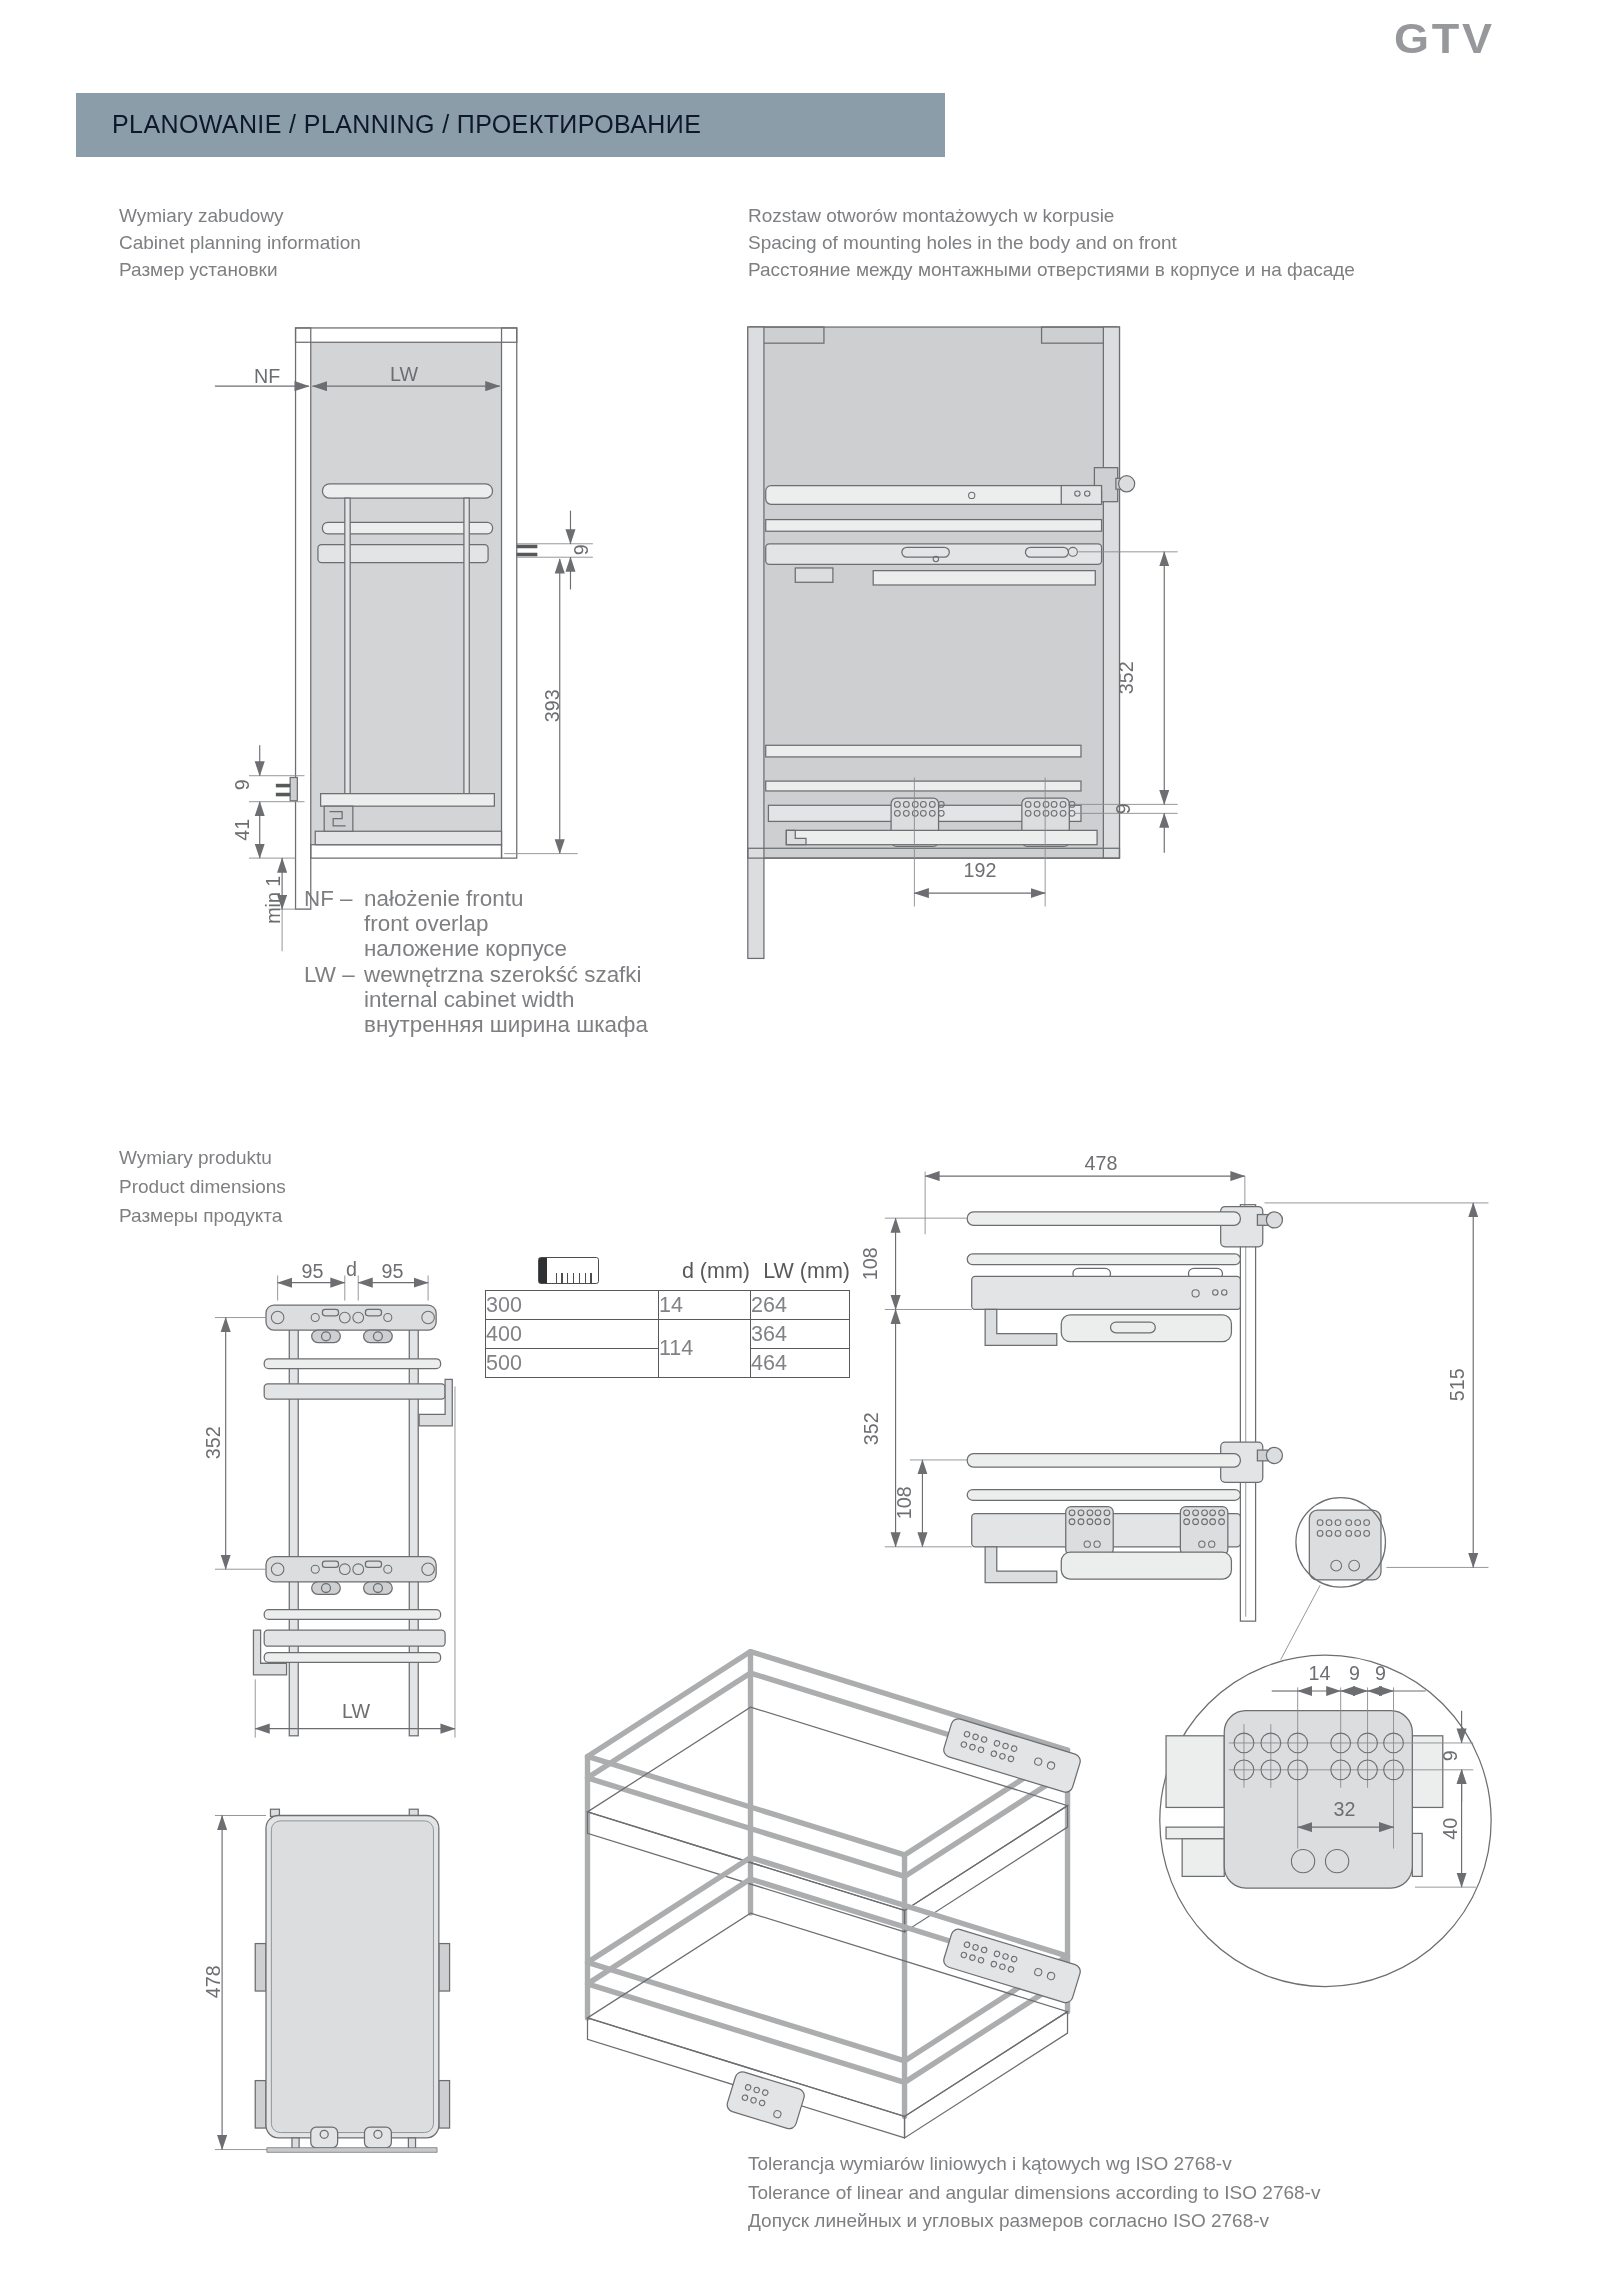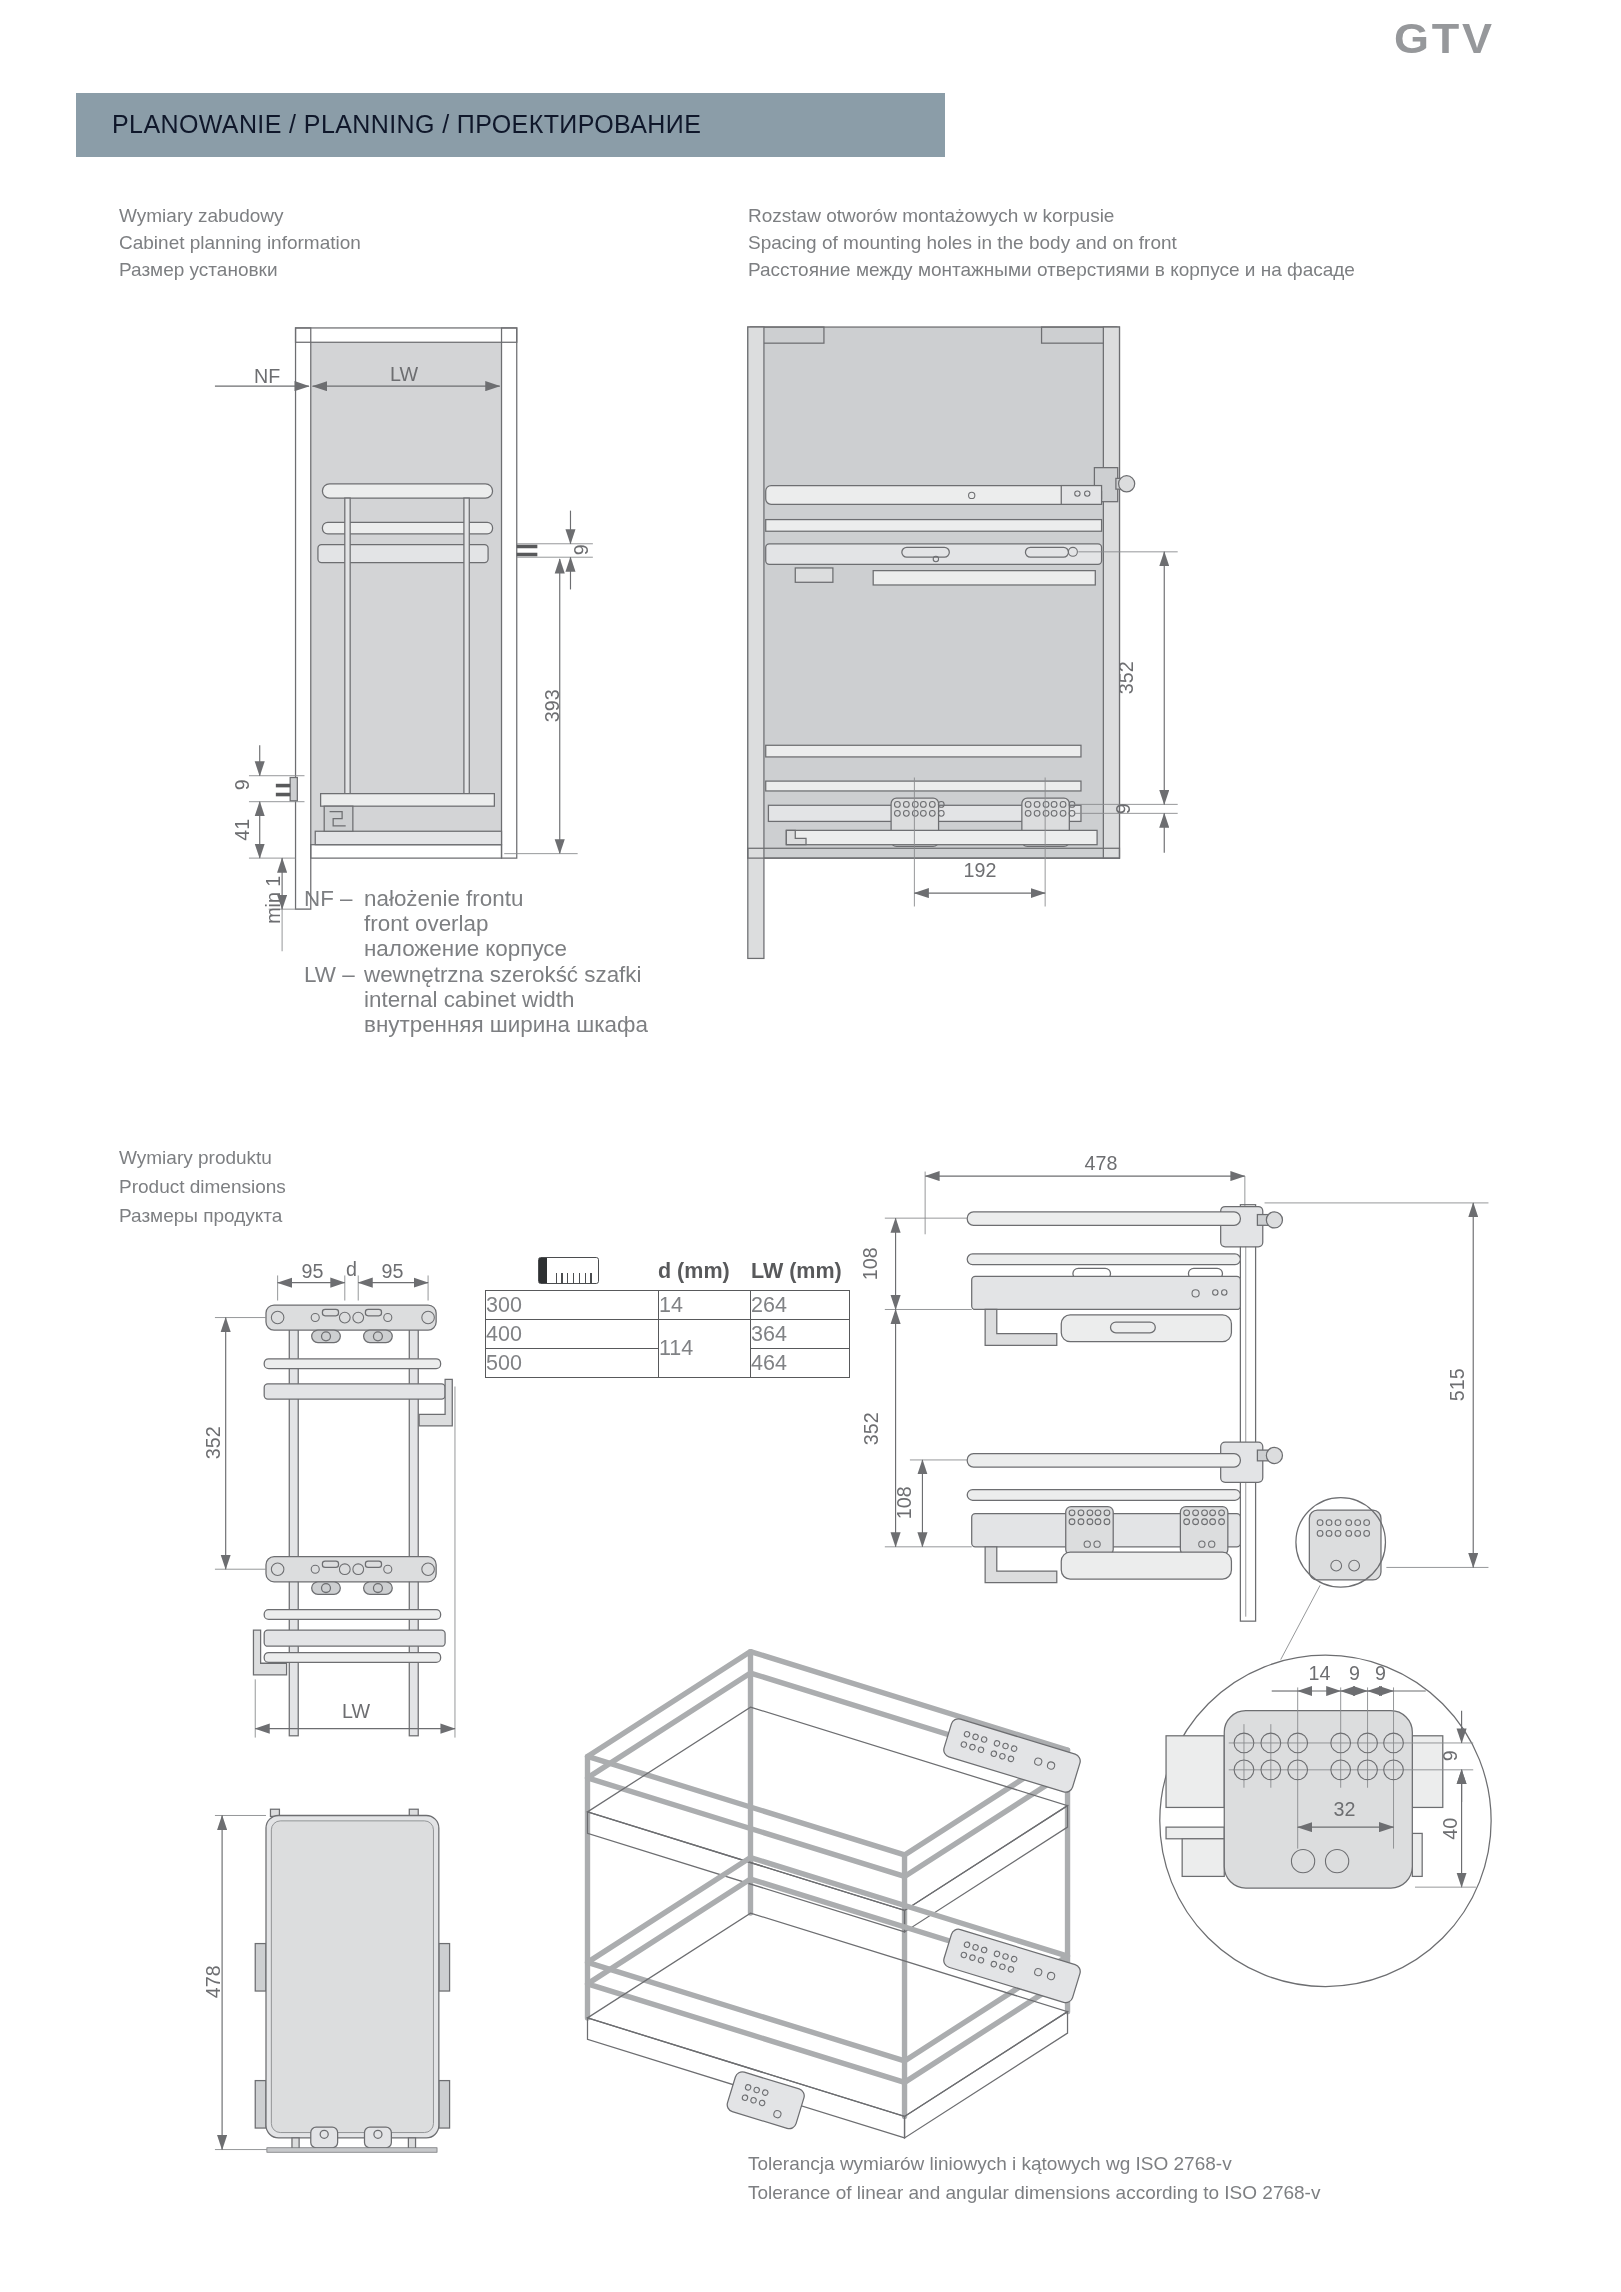--- a/index.html
+++ b/index.html
@@ -9,21 +9,21 @@
         color:#96989b;letter-spacing:2.7px;transform:scaleY(.95);}
   .bar{position:absolute;left:76px;top:93px;width:869px;height:64px;background:#8b9da8;}
   .bar span{display:block;margin:17px 0 0 36px;color:#0f172a;font-size:25px;letter-spacing:0.4px;}
   .txt{position:absolute;color:#7d7f82;font-size:19px;white-space:nowrap;}
   .leg{position:absolute;color:#7d7f82;font-size:22.4px;white-space:nowrap;}
   .dl{position:absolute;color:#6d6e71;font-size:19.7px;white-space:nowrap;text-align:center;}
   .v{transform:rotate(-90deg);transform-origin:center;height:21.5px;line-height:21.5px;}
   .spec{position:absolute;left:485px;top:1290px;border-collapse:collapse;table-layout:fixed;}
   .spec td{border:1.8px solid #58595b;height:28px;text-align:left;vertical-align:middle;
            color:#808285;font-size:21.5px;padding:0;}
-  .th{position:absolute;color:#58595b;font-size:21.5px;font-weight:bold;text-align:left;}
+  .th{position:absolute;color:#58595b;font-size:21.5px;font-weight:normal;text-align:right;}
   .ruler{position:absolute;left:538px;top:1257px;width:61px;height:27px;box-sizing:border-box;
          border:1.8px solid #4b4d4f;border-radius:2.7px;
          background:linear-gradient(90deg,#2e3032 0 8px,rgba(0,0,0,0) 8px),
          repeating-linear-gradient(90deg,rgba(0,0,0,0) 0 4.5px,#4b4d4f 4.5px 5.8px);
          background-size:100% 100%,41px 42%;background-position:0 0,11.6px bottom;background-repeat:no-repeat;}
   svg.art{position:absolute;left:0;top:0;}
   .s{stroke:#6d6e71;stroke-width:1.4;fill:none;}
   .f1{fill:#d3d4d6;}.f2{fill:#eceded;}.f3{fill:#e3e4e6;}.f4{fill:#dcddde;}.f5{fill:#cdcfd1;}
   .dim{stroke:#6d6e71;stroke-width:1.3;fill:none;}
   .ext{stroke:#8a8c8e;stroke-width:1;fill:none;}
@@ -48,20 +48,21 @@
   <span class="txt" style="left:748px;top:205px">Rozstaw otworów montażowych w korpusie</span>
   <span class="txt" style="left:748px;top:232px">Spacing of mounting holes in the body and on front</span>
   <span class="txt" style="left:748px;top:259px">Расстояние между монтажными отверстиями в корпусе и на фасаде</span>
 
   <span class="txt" style="left:119px;top:1147px">Wymiary produktu</span>
   <span class="txt" style="left:119px;top:1176px">Product dimensions</span>
   <span class="txt" style="left:119px;top:1205px">Размеры продукта</span>
 
   <span class="txt" style="left:748px;top:2153px">Tolerancja wymiarów liniowych i kątowych wg ISO 2768-v</span>
   <span class="txt" style="left:748px;top:2182px">Tolerance of linear and angular dimensions according to ISO 2768-v</span>
+  <span class="txt" style="left:748px;top:2210px">Допуск линейных и угловых размеров согласно ISO 2768-v</span>
 
   <span class="leg" style="left:304px;top:886px">NF –</span>
   <span class="leg" style="left:364px;top:886px">nałożenie frontu</span>
   <span class="leg" style="left:364px;top:911px">front overlap</span>
   <span class="leg" style="left:364px;top:936px">наложение корпусе</span>
   <span class="leg" style="left:304px;top:962px">LW –</span>
   <span class="leg" style="left:364px;top:962px">wewnętrzna szerokść szafki</span>
   <span class="leg" style="left:364px;top:987px">internal cabinet width</span>
   <span class="leg" style="left:364px;top:1012px">внутренняя ширина шкафа</span>
 

